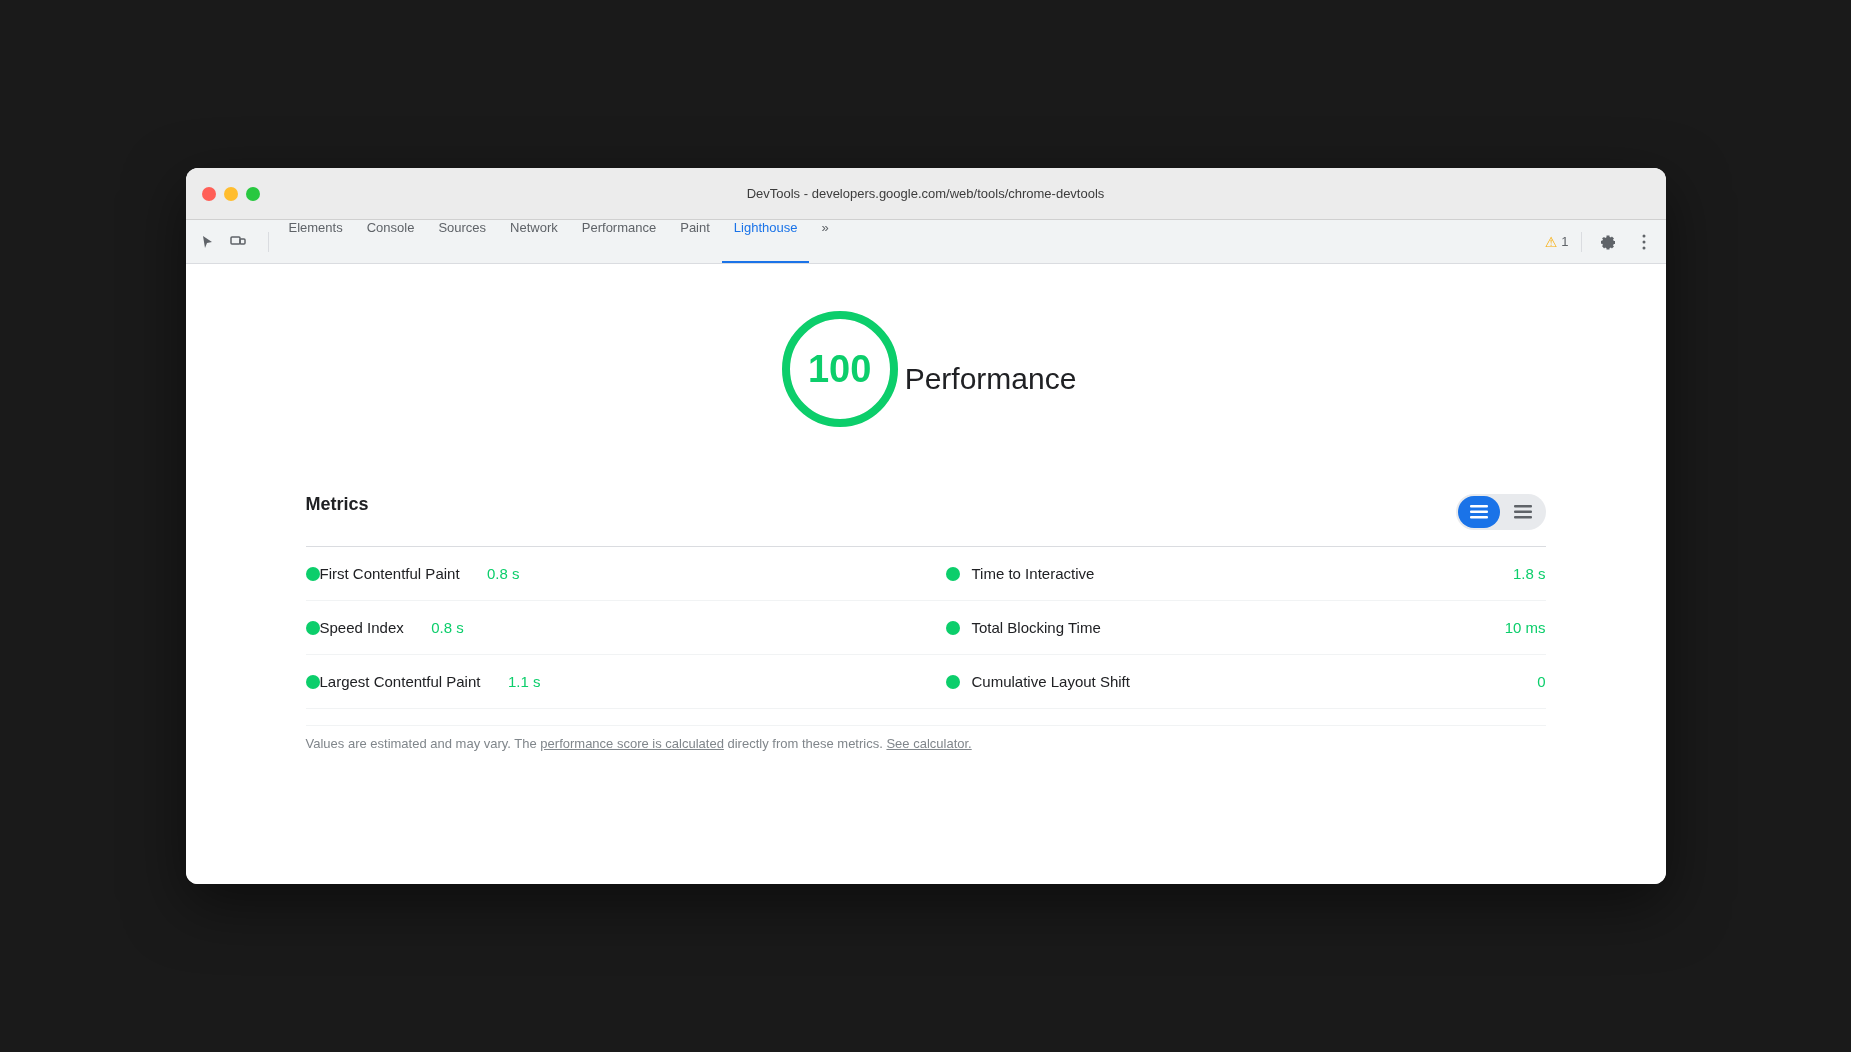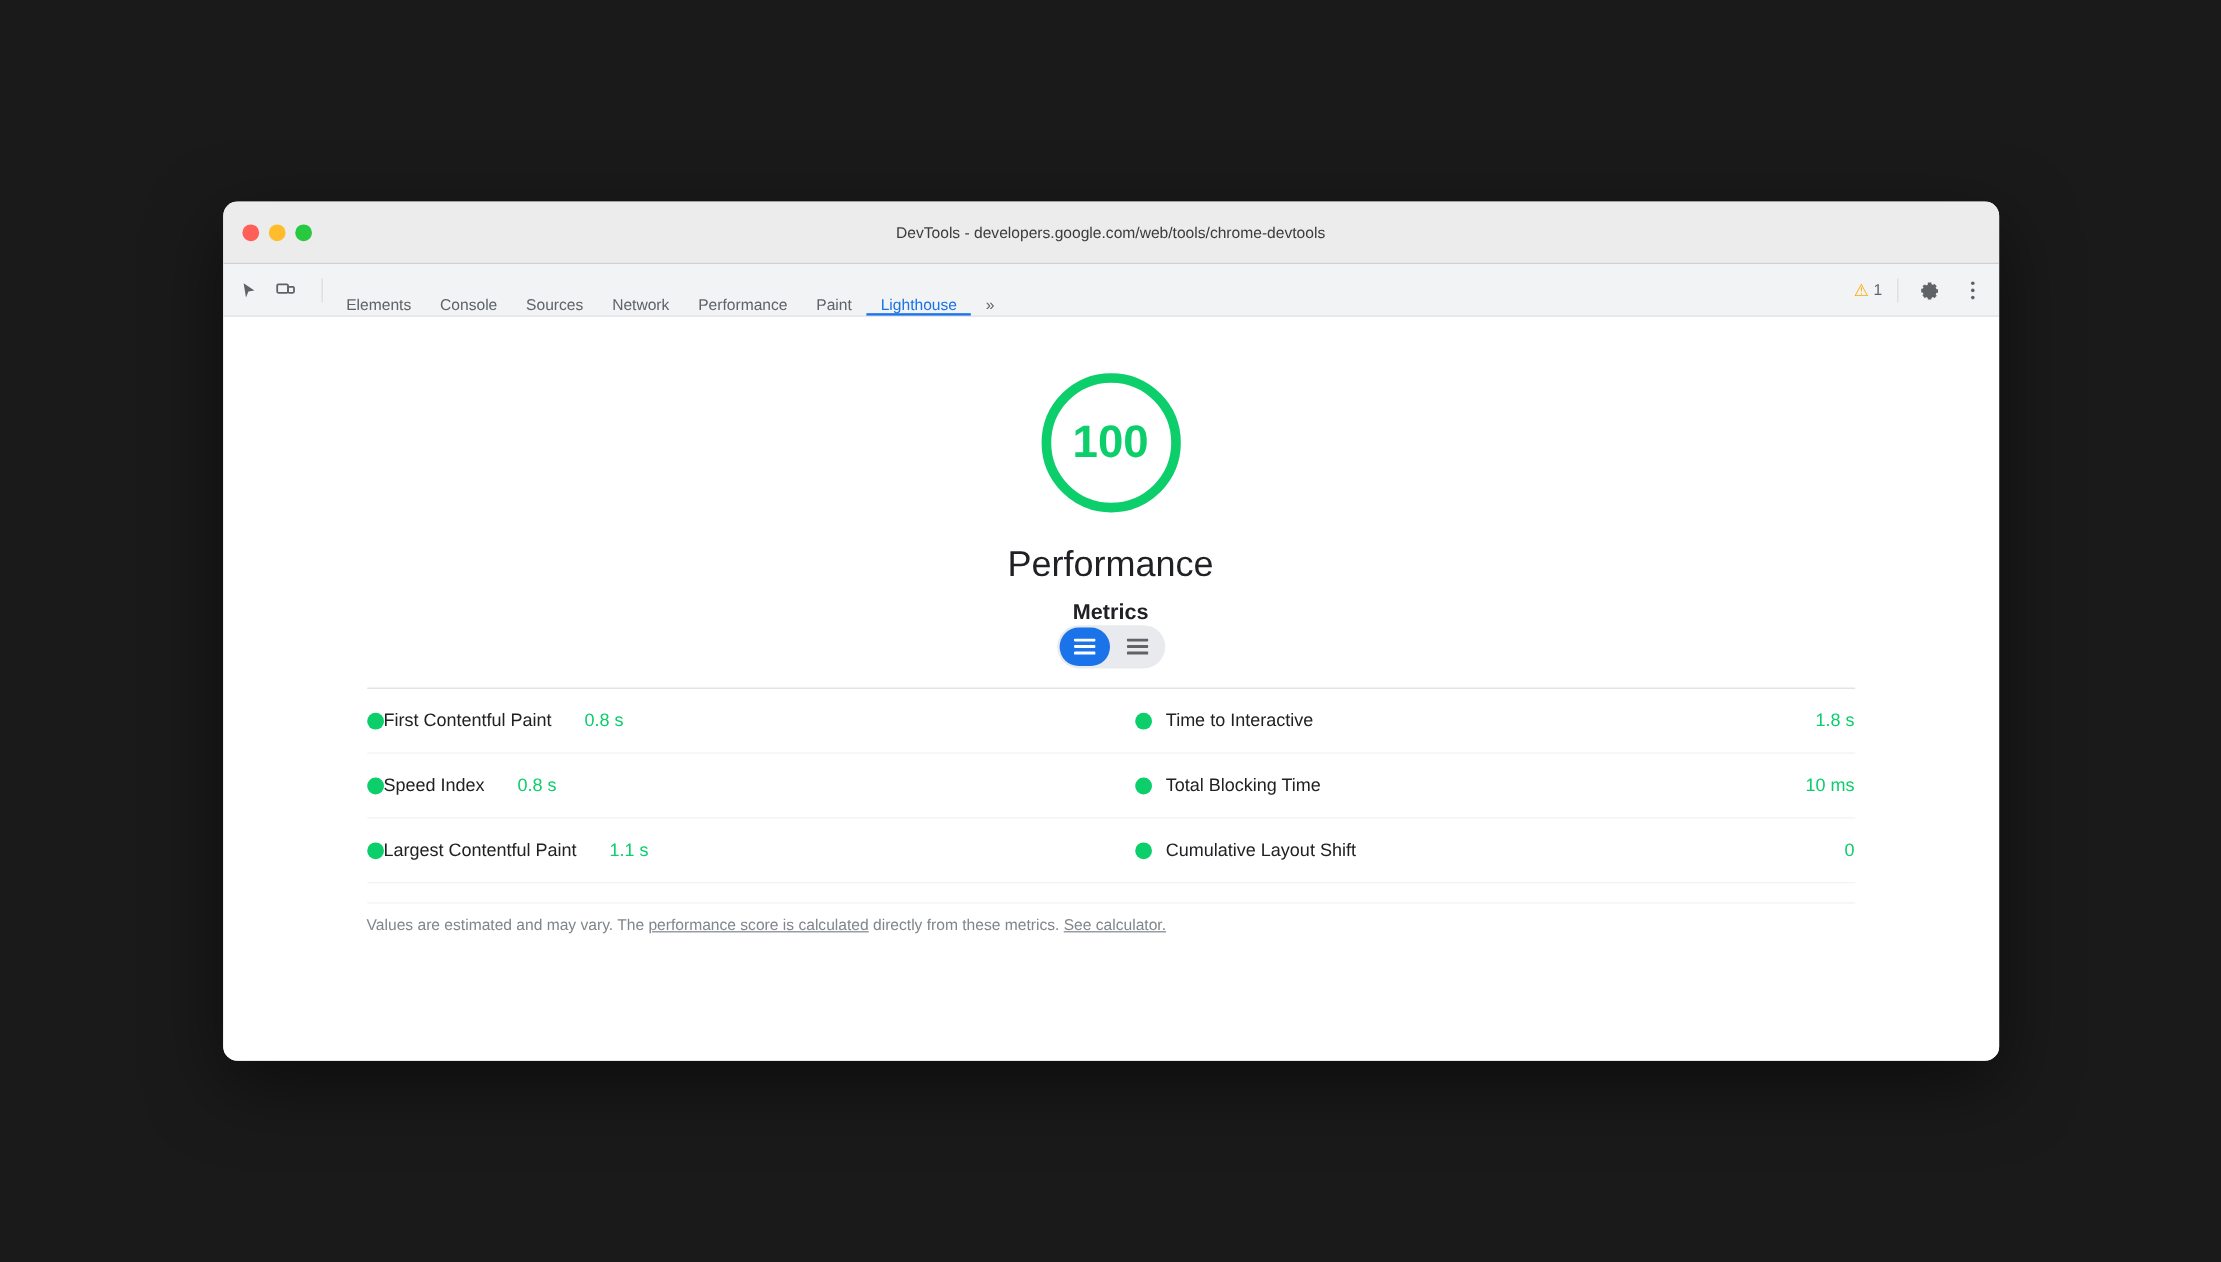--- a/index.html
+++ b/index.html
@@ -93,21 +93,21 @@
       display: flex;
       align-items: center;
       flex: 1;
       height: 100%;
     }
 
     .tab {
       padding: 0 12px;
       height: 100%;
       display: flex;
-      align-items: flex-end;
+      align-items: flex-start;
       font-size: 13px;
       color: #5f6368;
       cursor: pointer;
       white-space: nowrap;
       border-bottom: 2px solid transparent;
       position: relative;
     }
 
     .tab.active {
       color: #1a73e8;
@@ -161,23 +161,23 @@
       padding: 40px 20px 30px;
       min-height: 620px;
       display: flex;
       flex-direction: column;
       align-items: center;
     }
 
     
     .score-circle-container {
       display: flex;
-      flex-direction: column;
-      align-items: center;
-      margin-bottom: 12px;
+      flex-direction: row;
+      align-items: center;
+      margin-bottom: 40px;
     }
 
     .score-circle {
       width: 130px;
       height: 130px;
       position: relative;
       margin-bottom: 20px;
     }
 
     .score-circle svg {
@@ -218,24 +218,22 @@
     }
 
     
     .metrics-section {
       width: 100%;
       max-width: 1240px;
     }
 
     .metrics-header {
       display: flex;
-      align-items: center;
       justify-content: space-between;
       margin-bottom: 16px;
-      flex-direction: column;
     }
 
     .metrics-title {
       font-size: 18px;
       font-weight: 600;
       color: #202124;
     }
 
     .view-toggle {
       display: flex;

